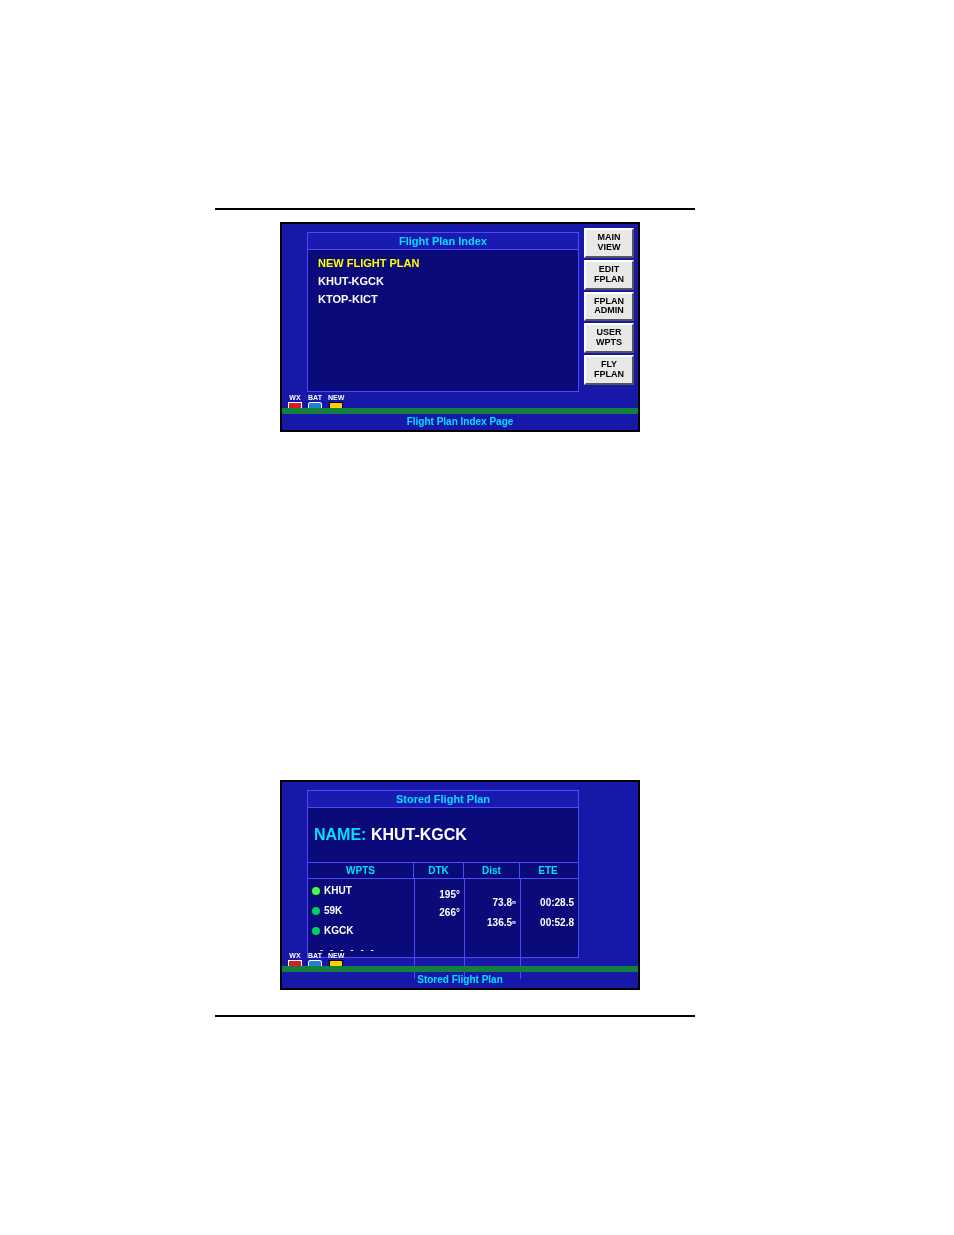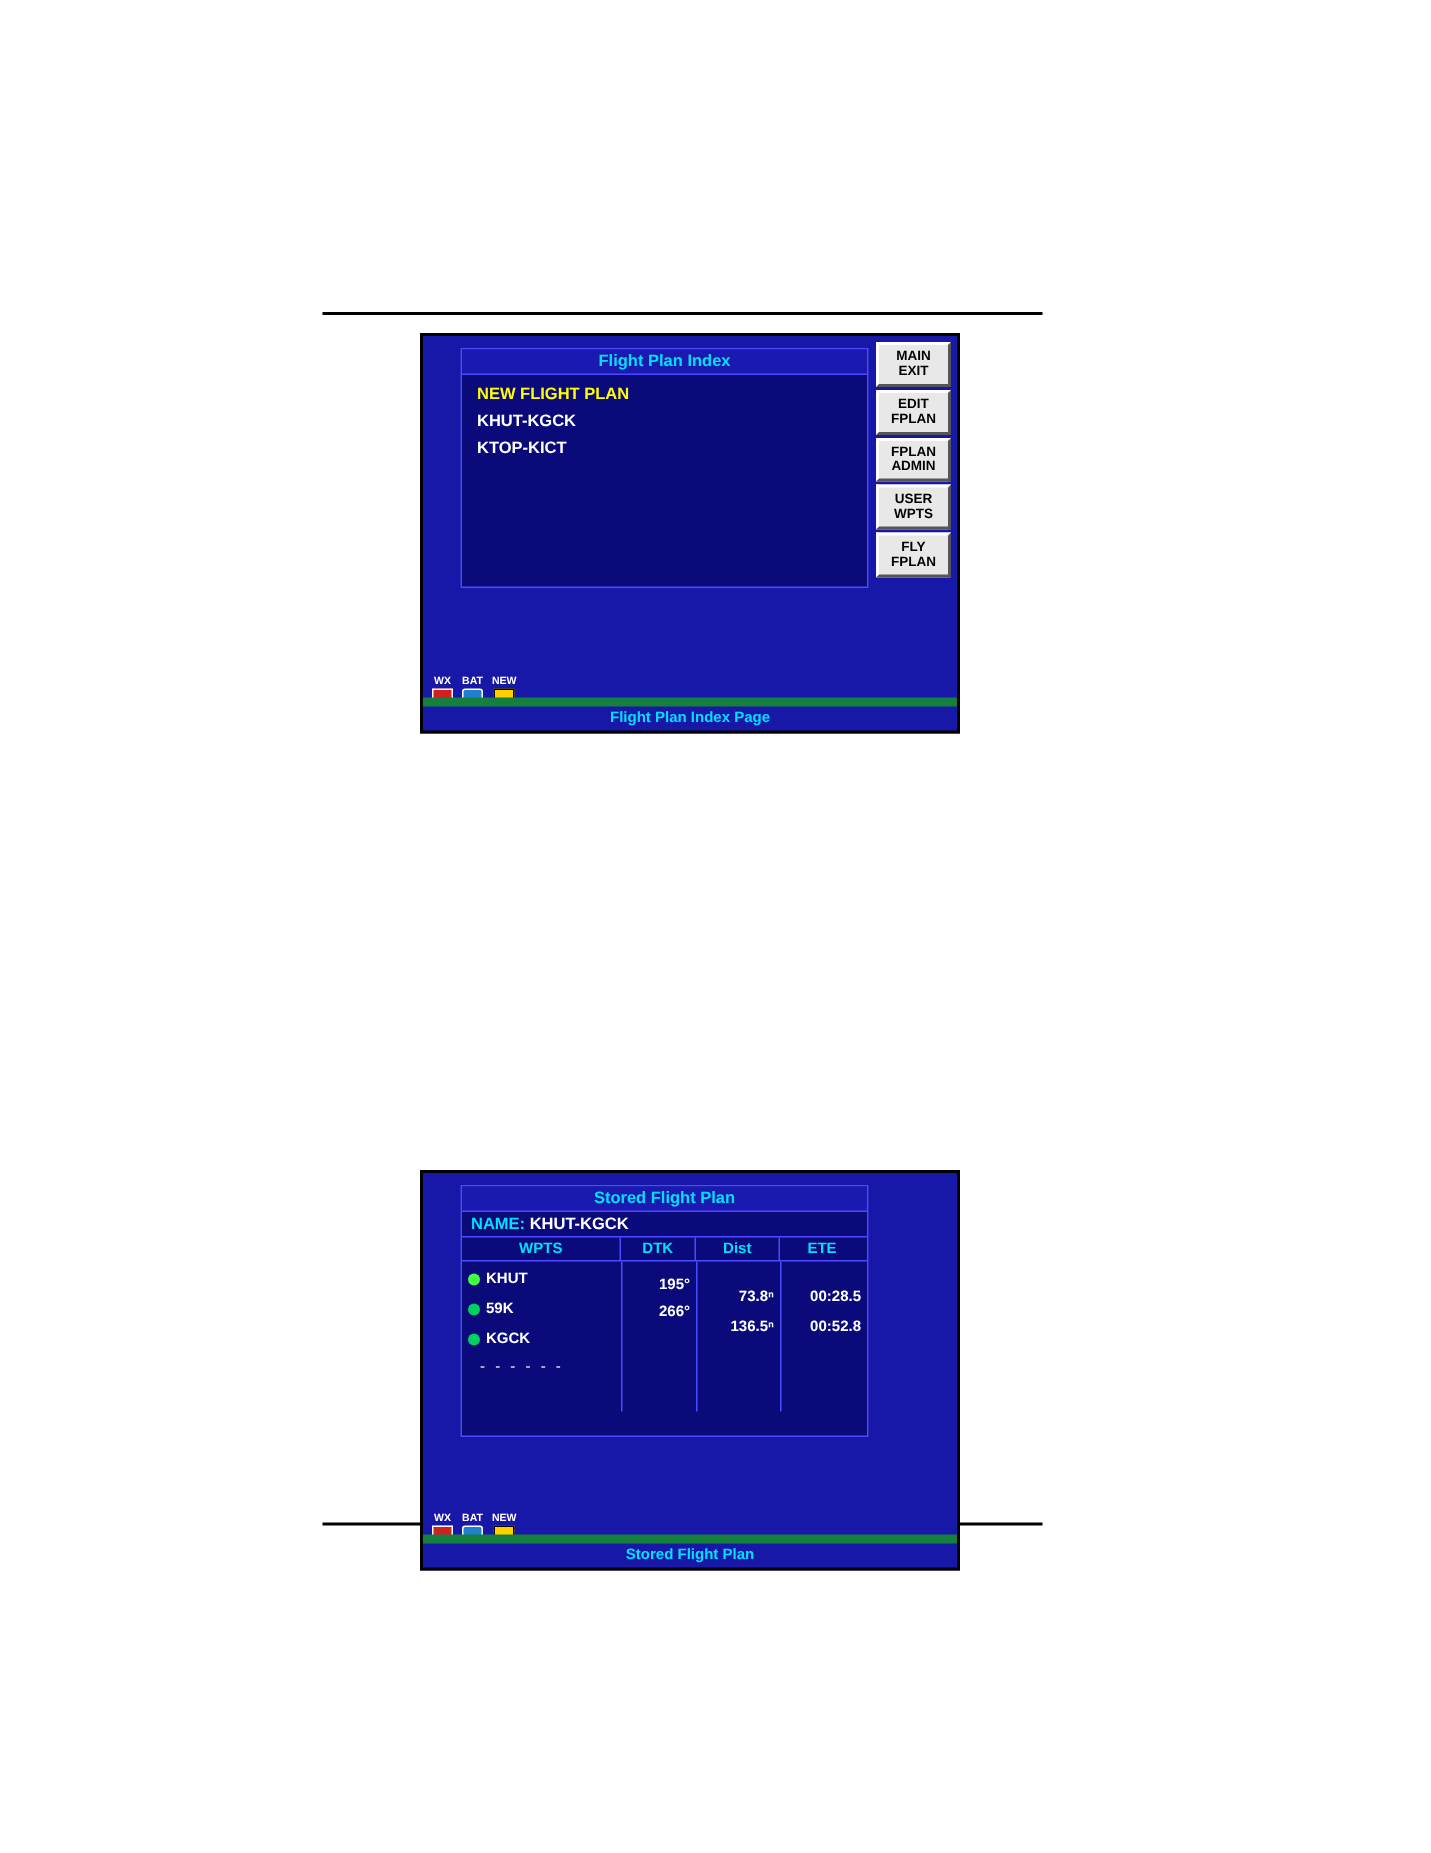--- a/index.html
+++ b/index.html
@@ -14,21 +14,21 @@
     position: absolute;
     left: 215px;
     width: 480px;
     height: 2px;
     background: #000;
   }
   .device {
     position: absolute;
     left: 280px;
     width: 360px;
-    height: 267px;
+    height: 210px;
     background: #1818a8;
     border: 2px solid #000;
   }
   .main-panel {
     position: absolute;
     left: 25px;
     top: 8px;
     width: 272px;
     height: 160px;
     background: #0a0a7a;
@@ -112,23 +112,23 @@
     right: 0;
     text-align: center;
     color: #00e0ff;
     font-size: 10px;
     font-weight: bold;
     border-top: 6px solid #15803d;
     padding-top: 2px;
   }
   
   .name-row {
-    padding: 2px 6px;
-    color: #00e0ff;
-    font-size: 11px;
+    padding: 18px 6px;
+    color: #00e0ff;
+    font-size: 16px;
     font-weight: bold;
     border-bottom: 1px solid #4a4aff;
   }
   .name-row .val { color: #ffffff; }
   .table-head {
     display: flex;
     color: #00e0ff;
     font-size: 10px;
     font-weight: bold;
     border-bottom: 1px solid #4a4aff;
@@ -192,21 +192,21 @@
   <div class="main-panel">
     <div class="panel-title">Flight Plan Index</div>
     <div class="panel-body">
       <div class="list-item highlight">NEW FLIGHT PLAN</div>
       <div class="list-item">KHUT-KGCK</div>
       <div class="list-item">KTOP-KICT</div>
     </div>
   </div>
   <div class="side-col">
     <div class="side-btn">
-      <span>MAIN</span><br><span>EXIT</span>
+      <span>MAIN</span><br><span>VIEW</span>
     </div>
     <div class="side-btn">
       <span>EDIT</span><br><span>FPLAN</span>
     </div>
     <div class="side-btn">
       <span>FPLAN</span><br><span>ADMIN</span>
     </div>
     <div class="side-btn">
       <span>USER</span><br><span>WPTS</span>
     </div>

